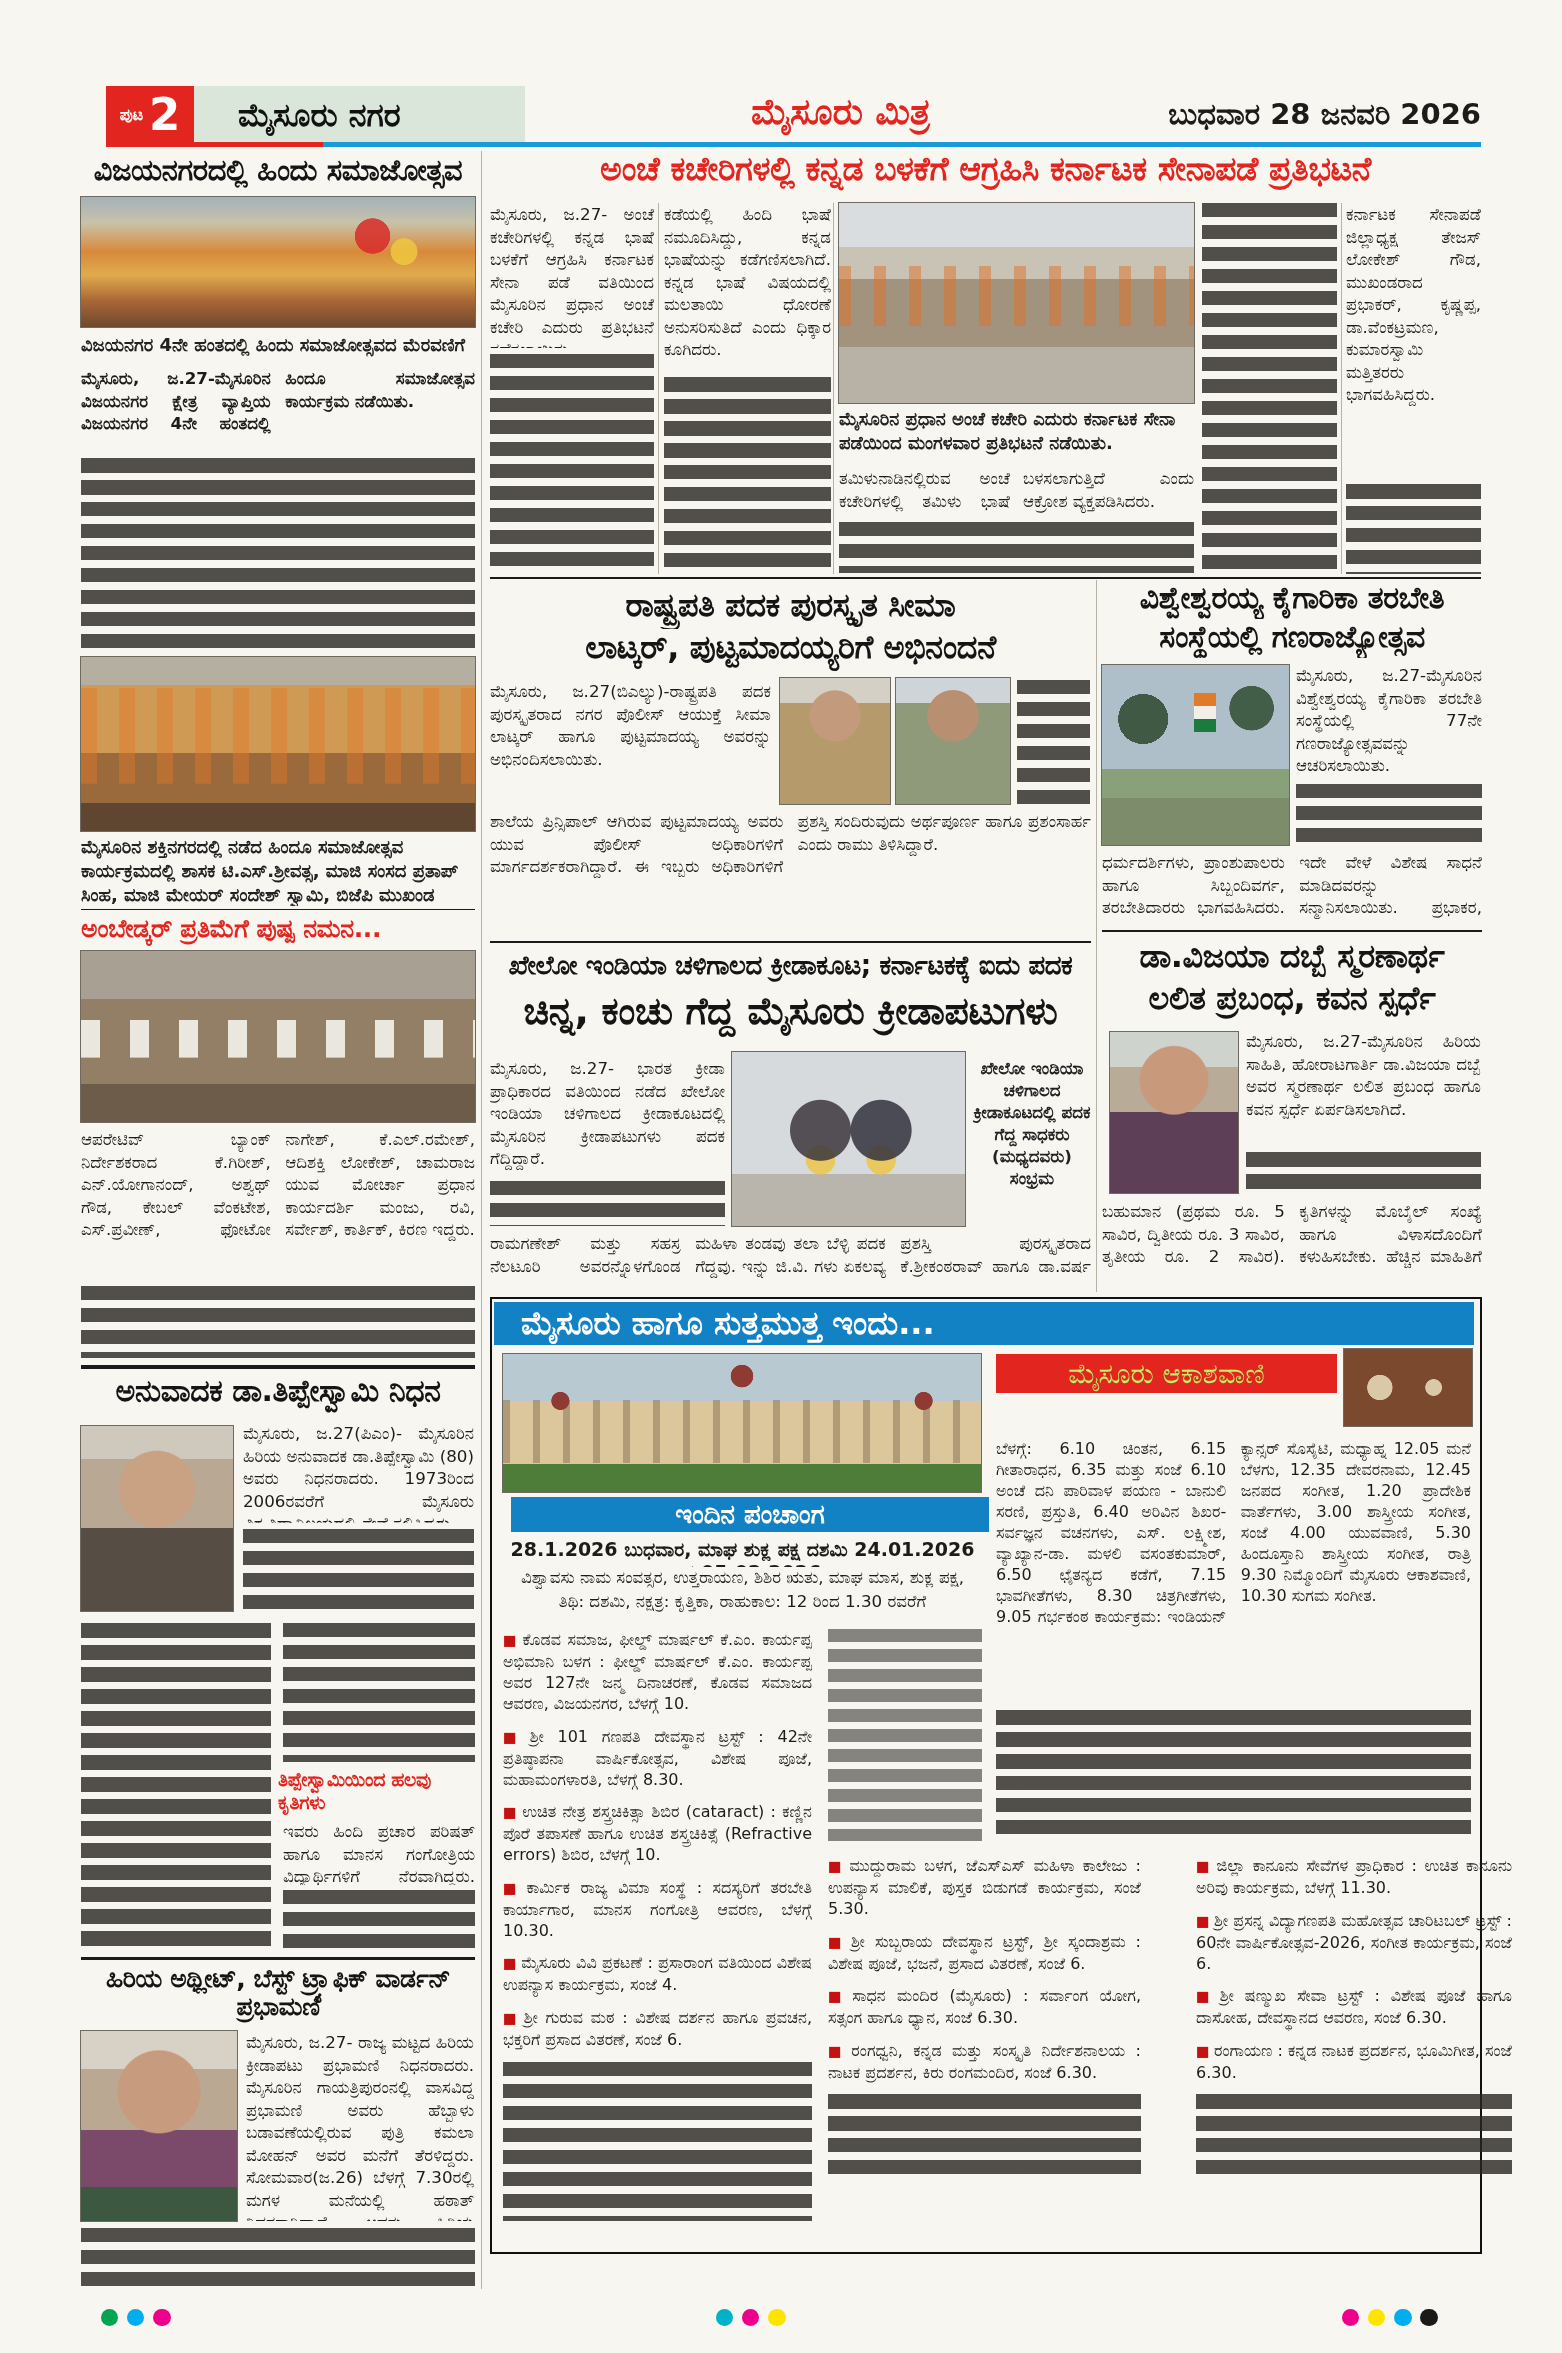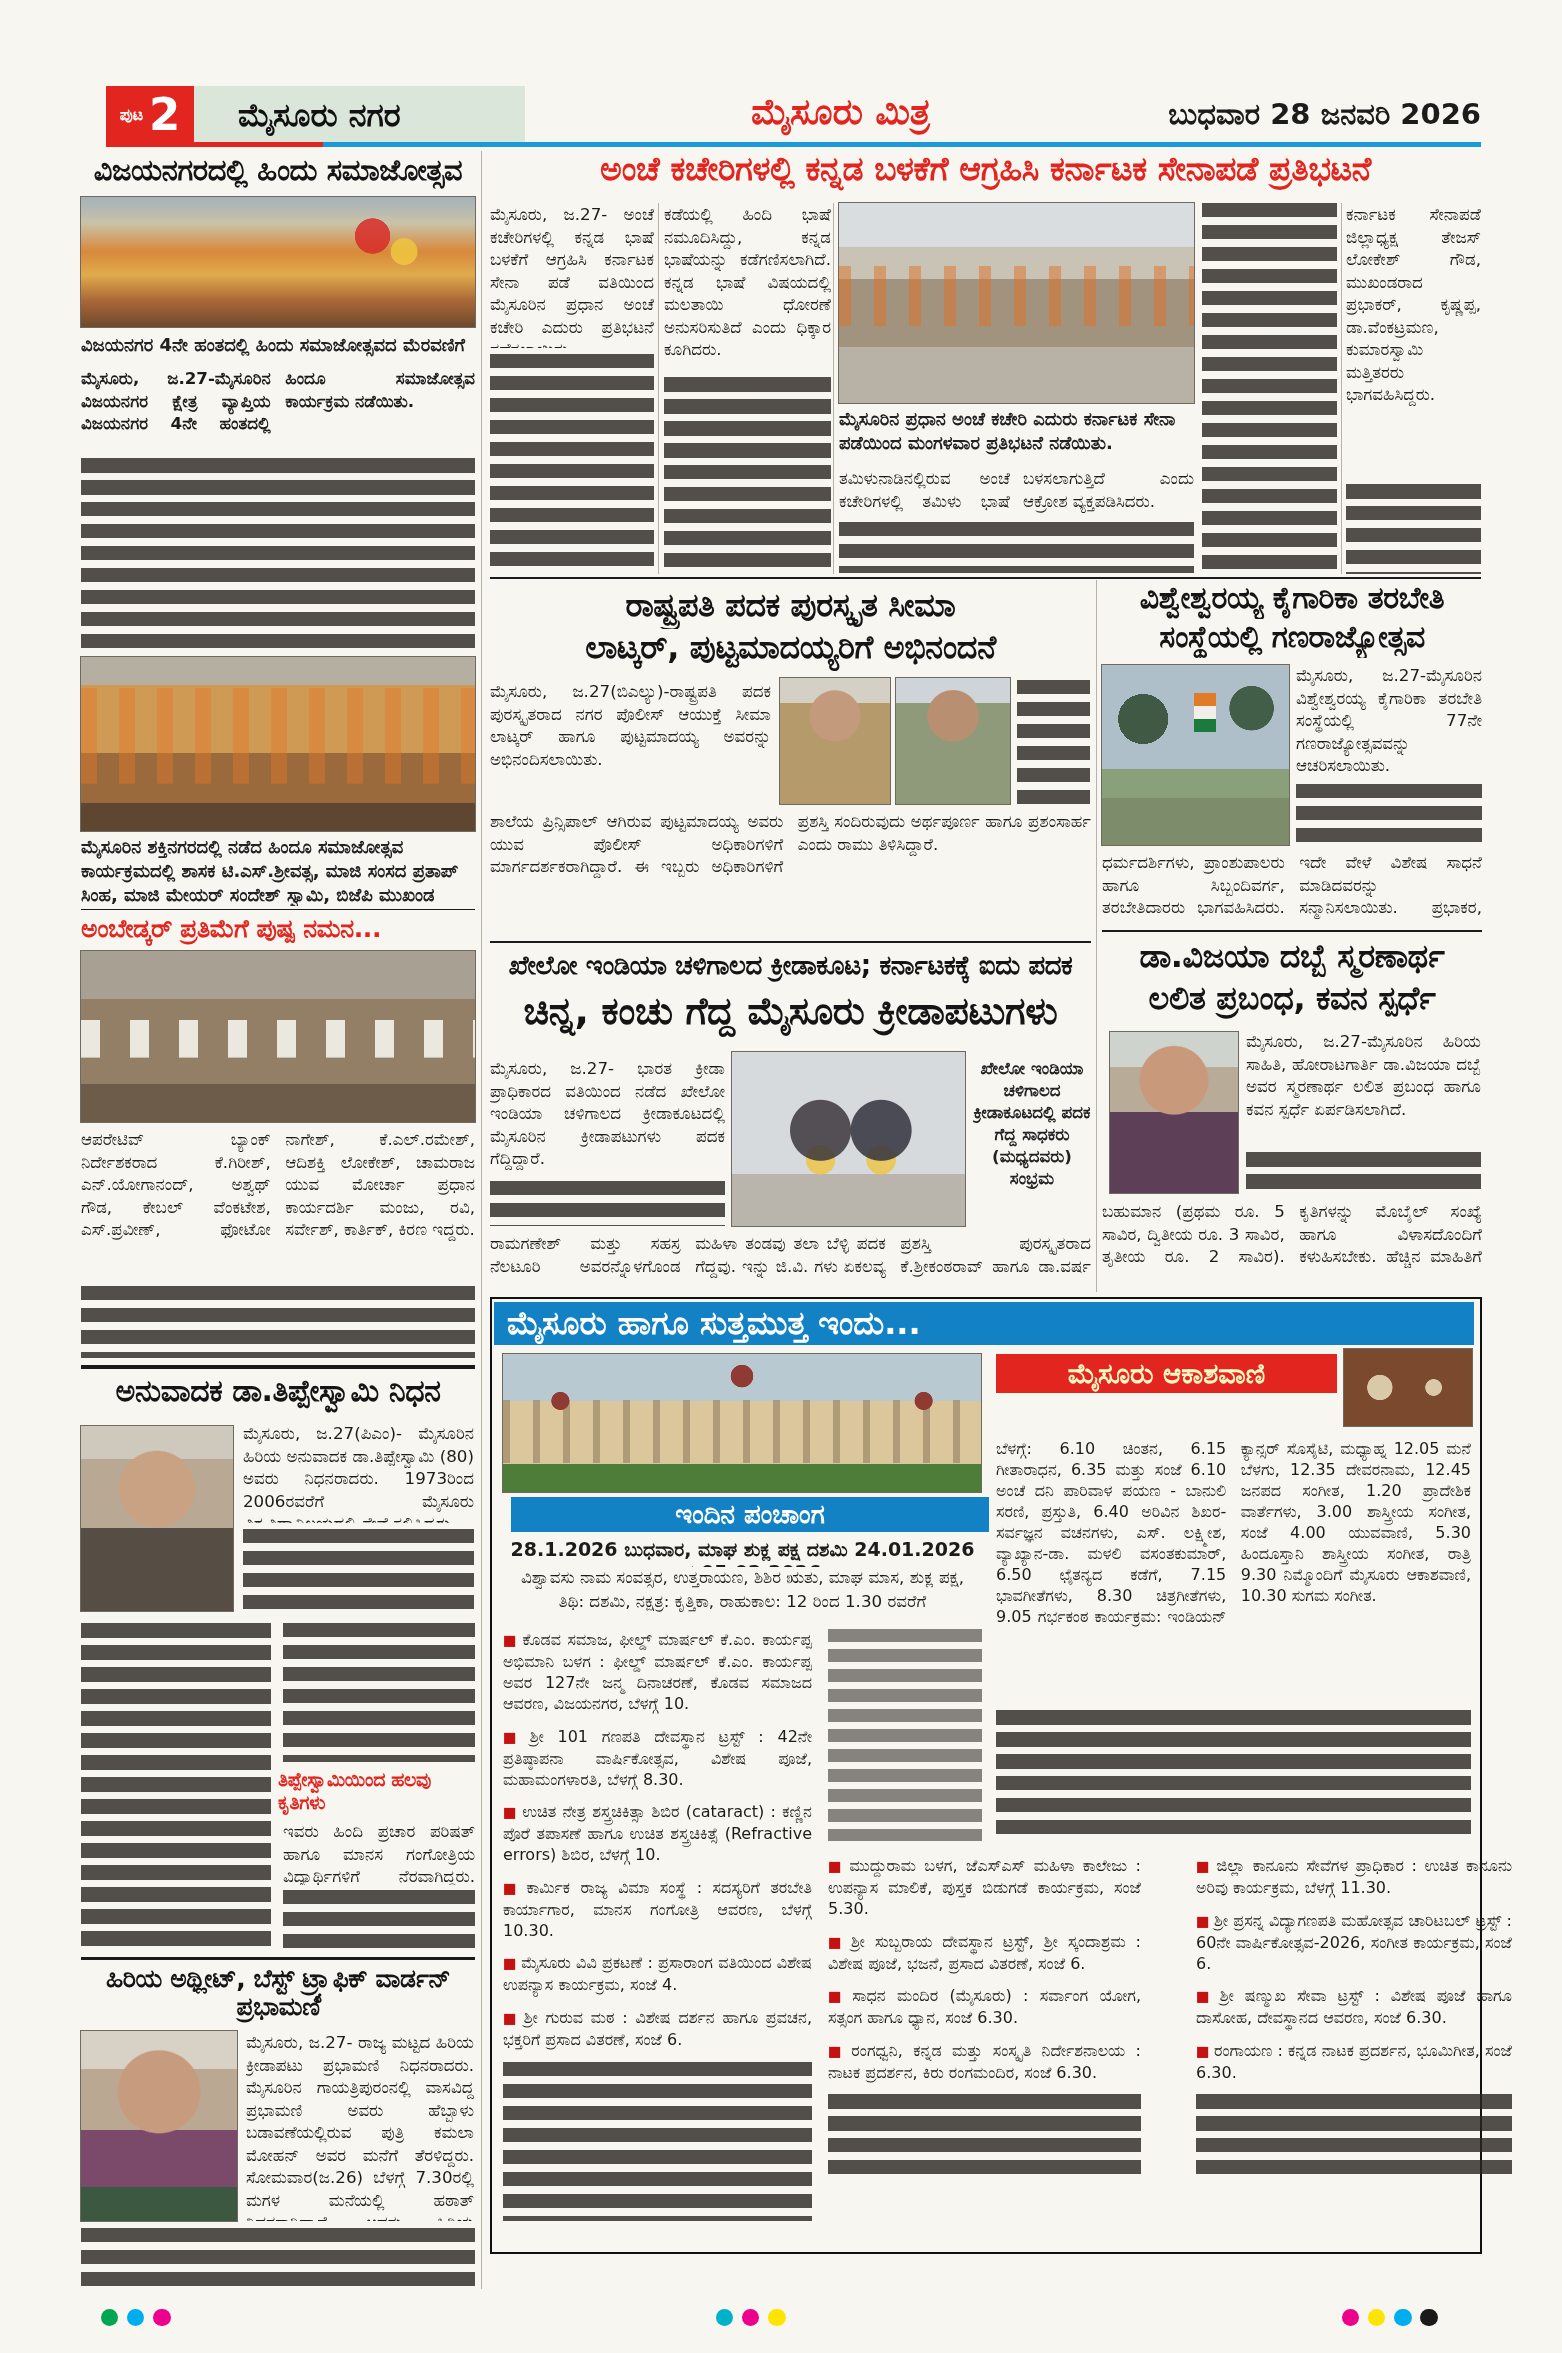--- a/index.html
+++ b/index.html
@@ -14,21 +14,21 @@
   .dateline{font-weight:bold;}
   .caption{font-weight:bold;font-size:18px;line-height:24px;color:#222;}
   .cols2{column-count:2;column-gap:14.5px;}
   .cols3{column-count:3;column-gap:14.5px;}
   .sim{background-image:repeating-linear-gradient(180deg, rgba(40,37,33,.8) 0 14.5px, rgba(0,0,0,0) 14.5px 22px);}
   .sim-lt{background-image:repeating-linear-gradient(180deg, rgba(40,37,33,.55) 0 13px, rgba(0,0,0,0) 13px 20px);}
   .hrule{background:#1b1b1b;}
   .vrule{background:#b8b2a6;}
   .photo{outline:0.7px solid #6f6a60;}
   .banner-blue{background:#1282c4;color:#fff;font-weight:bold;}
-  .banner-red{background:#e2251f;color:#fef9c3;font-weight:bold;}
+  .banner-red{background:#e2251f;color:#bef264;font-weight:normal;}
   .blt{color:#c41212;font-size:14.5px;margin-right:4.3px;}
   .evt{font-size:16px;line-height:21px;text-align:justify;margin-bottom:11.6px;}
   .evt b{font-weight:normal;}
   .dot{display:inline-block;width:17.4px;height:17.4px;border-radius:50%;margin-right:8.7px;}
   .masthead{color:#e2251f;font-weight:bold;font-size:36px;transform:skewX(-4deg);}
   .pgbox{background:#e2251f;color:#fff;display:flex;align-items:center;justify-content:center;gap:5.8px;}
   .pgbox .sm{font-size:16px;font-weight:bold;}
   .pgbox .num{font-size:45px;font-weight:bold;line-height:1;}
   .secbox{background:#dbe6da;color:#111;font-weight:bold;font-size:32px;display:flex;align-items:center;padding-left:30px;}
   
@@ -187,21 +187,21 @@
   <div class="abs sim" style="left:490px;top:1181px;width:235px;height:45px;"></div>
   <div class="abs photo p-ath" style="left:732px;top:1052px;width:233px;height:174px;"></div>
   <div class="abs caption ctr clip" style="left:973px;top:1057px;width:118px;height:167px;font-size:16.7px;line-height:22px;">ಖೇಲೋ ಇಂಡಿಯಾ ಚಳಿಗಾಲದ ಕ್ರೀಡಾಕೂಟದಲ್ಲಿ ಪದಕ ಗೆದ್ದ ಸಾಧಕರು (ಮಧ್ಯದವರು) ಸಂಭ್ರಮ</div>
   <div class="abs body-txt cols3 clip" style="left:490px;top:1232px;width:601px;height:62px;">
     <span>ರಾಮಗಣೇಶ್ ಮತ್ತು ಸಹಸ್ರ ನೆಲಟೂರಿ ಅವರನ್ನೊಳಗೊಂಡ ಮಹಿಳಾ ತಂಡವು ತಲಾ ಬೆಳ್ಳಿ ಪದಕ ಗೆದ್ದವು. ಇನ್ನು ಜಿ.ವಿ.</span>
     <span>ಗಳು ಏಕಲವ್ಯ ಪ್ರಶಸ್ತಿ ಪುರಸ್ಕೃತರಾದ ಕೆ.ಶ್ರೀಕಂಠರಾವ್ ಹಾಗೂ ಡಾ.ವರ್ಷ ಎಸ್.ಪುರಾಣಿಕ್ ಮಾರ್ಗದರ್ಶನದಲ್ಲಿ</span>
     
   </div>
 
   <div class="abs" style="left:490px;top:1297px;width:988px;height:953px;border:2.9px solid #111;background:#f8f6f0;"></div>
-  <div class="abs banner-blue clip" style="left:494px;top:1302px;width:980px;height:43px;font-size:32px;line-height:43px;padding-left:13px;box-sizing:border-box;">ಮೈಸೂರು ಹಾಗೂ ಸುತ್ತಮುತ್ತ ಇಂದು...</div>
+  <div class="abs banner-blue clip" style="left:494px;top:1302px;width:980px;height:43px;font-size:32px;line-height:43px;padding-left:27px;box-sizing:border-box;">ಮೈಸೂರು ಹಾಗೂ ಸುತ್ತಮುತ್ತ ಇಂದು...</div>
   <div class="abs photo p-palace" style="left:503px;top:1354px;width:478px;height:138px;"></div>
   <div class="abs banner-blue ctr clip" style="left:503px;top:1497px;width:478px;height:35px;font-size:26px;line-height:35px;margin-left:8px;">ಇಂದಿನ ಪಂಚಾಂಗ</div>
   <div class="abs ctr clip" style="left:496px;top:1538px;width:493px;height:29px;font-weight:bold;font-size:19px;">28.1.2026 ಬುಧವಾರ, ಮಾಘ ಶುಕ್ಲ ಪಕ್ಷ ದಶಮಿ 24.01.2026 ರಿಂದ 05.02.2026</div>
   <div class="abs ctr clip" style="left:496px;top:1567px;width:493px;height:25px;font-size:16.7px;">ವಿಶ್ವಾವಸು ನಾಮ ಸಂವತ್ಸರ, ಉತ್ತರಾಯಣ, ಶಿಶಿರ ಋತು, ಮಾಘ ಮಾಸ, ಶುಕ್ಲ ಪಕ್ಷ,</div>
   <div class="abs ctr clip" style="left:496px;top:1591px;width:493px;height:25px;font-size:16.7px;">ತಿಥಿ: ದಶಮಿ, ನಕ್ಷತ್ರ: ಕೃತ್ತಿಕಾ, ರಾಹುಕಾಲ: 12 ರಿಂದ 1.30 ರವರೆಗೆ</div>
 
   <div class="abs banner-red ctr clip" style="left:996px;top:1354px;width:341px;height:39px;font-size:27.5px;line-height:39px;">ಮೈಸೂರು ಆಕಾಶವಾಣಿ</div>
   <div class="abs photo p-radio" style="left:1344px;top:1349px;width:128px;height:77px;"></div>
   <div class="abs body-txt cols2 clip" style="left:996px;top:1438px;width:475px;height:265px;font-size:16px;line-height:21px;">ಬೆಳಗ್ಗೆ: 6.10 ಚಿಂತನ, 6.15 ಗೀತಾರಾಧನ, 6.35 ಮತ್ತು ಸಂಜೆ 6.10 ಅಂಚೆ ದನಿ ಪಾರಿವಾಳ ಪಯಣ - ಬಾನುಲಿ ಸರಣಿ, ಪ್ರಸ್ತುತಿ, 6.40 ಅರಿವಿನ ಶಿಖರ-ಸರ್ವಜ್ಞನ ವಚನಗಳು, ಎಸ್. ಲಕ್ಷ್ಮೀಶ, ವ್ಯಾಖ್ಯಾನ-ಡಾ. ಮಳಲಿ ವಸಂತಕುಮಾರ್, 6.50 ಛೈತನ್ಯದ ಕಡೆಗೆ, 7.15 ಭಾವಗೀತೆಗಳು, 8.30 ಚಿತ್ರಗೀತೆಗಳು, 9.05 ಗರ್ಭಕಂಠ ಕಾರ್ಯಕ್ರಮ: ಇಂಡಿಯನ್ ಕ್ಯಾನ್ಸರ್ ಸೊಸೈಟಿ, ಮಧ್ಯಾಹ್ನ 12.05 ಮನೆ ಬೆಳಗು, 12.35 ದೇವರನಾಮ, 12.45 ಜನಪದ ಸಂಗೀತ, 1.20 ಪ್ರಾದೇಶಿಕ ವಾರ್ತೆಗಳು, 3.00 ಶಾಸ್ತ್ರೀಯ ಸಂಗೀತ, ಸಂಜೆ 4.00 ಯುವವಾಣಿ, 5.30 ಹಿಂದೂಸ್ತಾನಿ ಶಾಸ್ತ್ರೀಯ ಸಂಗೀತ, ರಾತ್ರಿ 9.30 ನಿಮ್ಮೊಂದಿಗೆ ಮೈಸೂರು ಆಕಾಶವಾಣಿ, 10.30 ಸುಗಮ ಸಂಗೀತ.</div>
   <div class="abs sim" style="left:996px;top:1710px;width:475px;height:130px;"></div>

